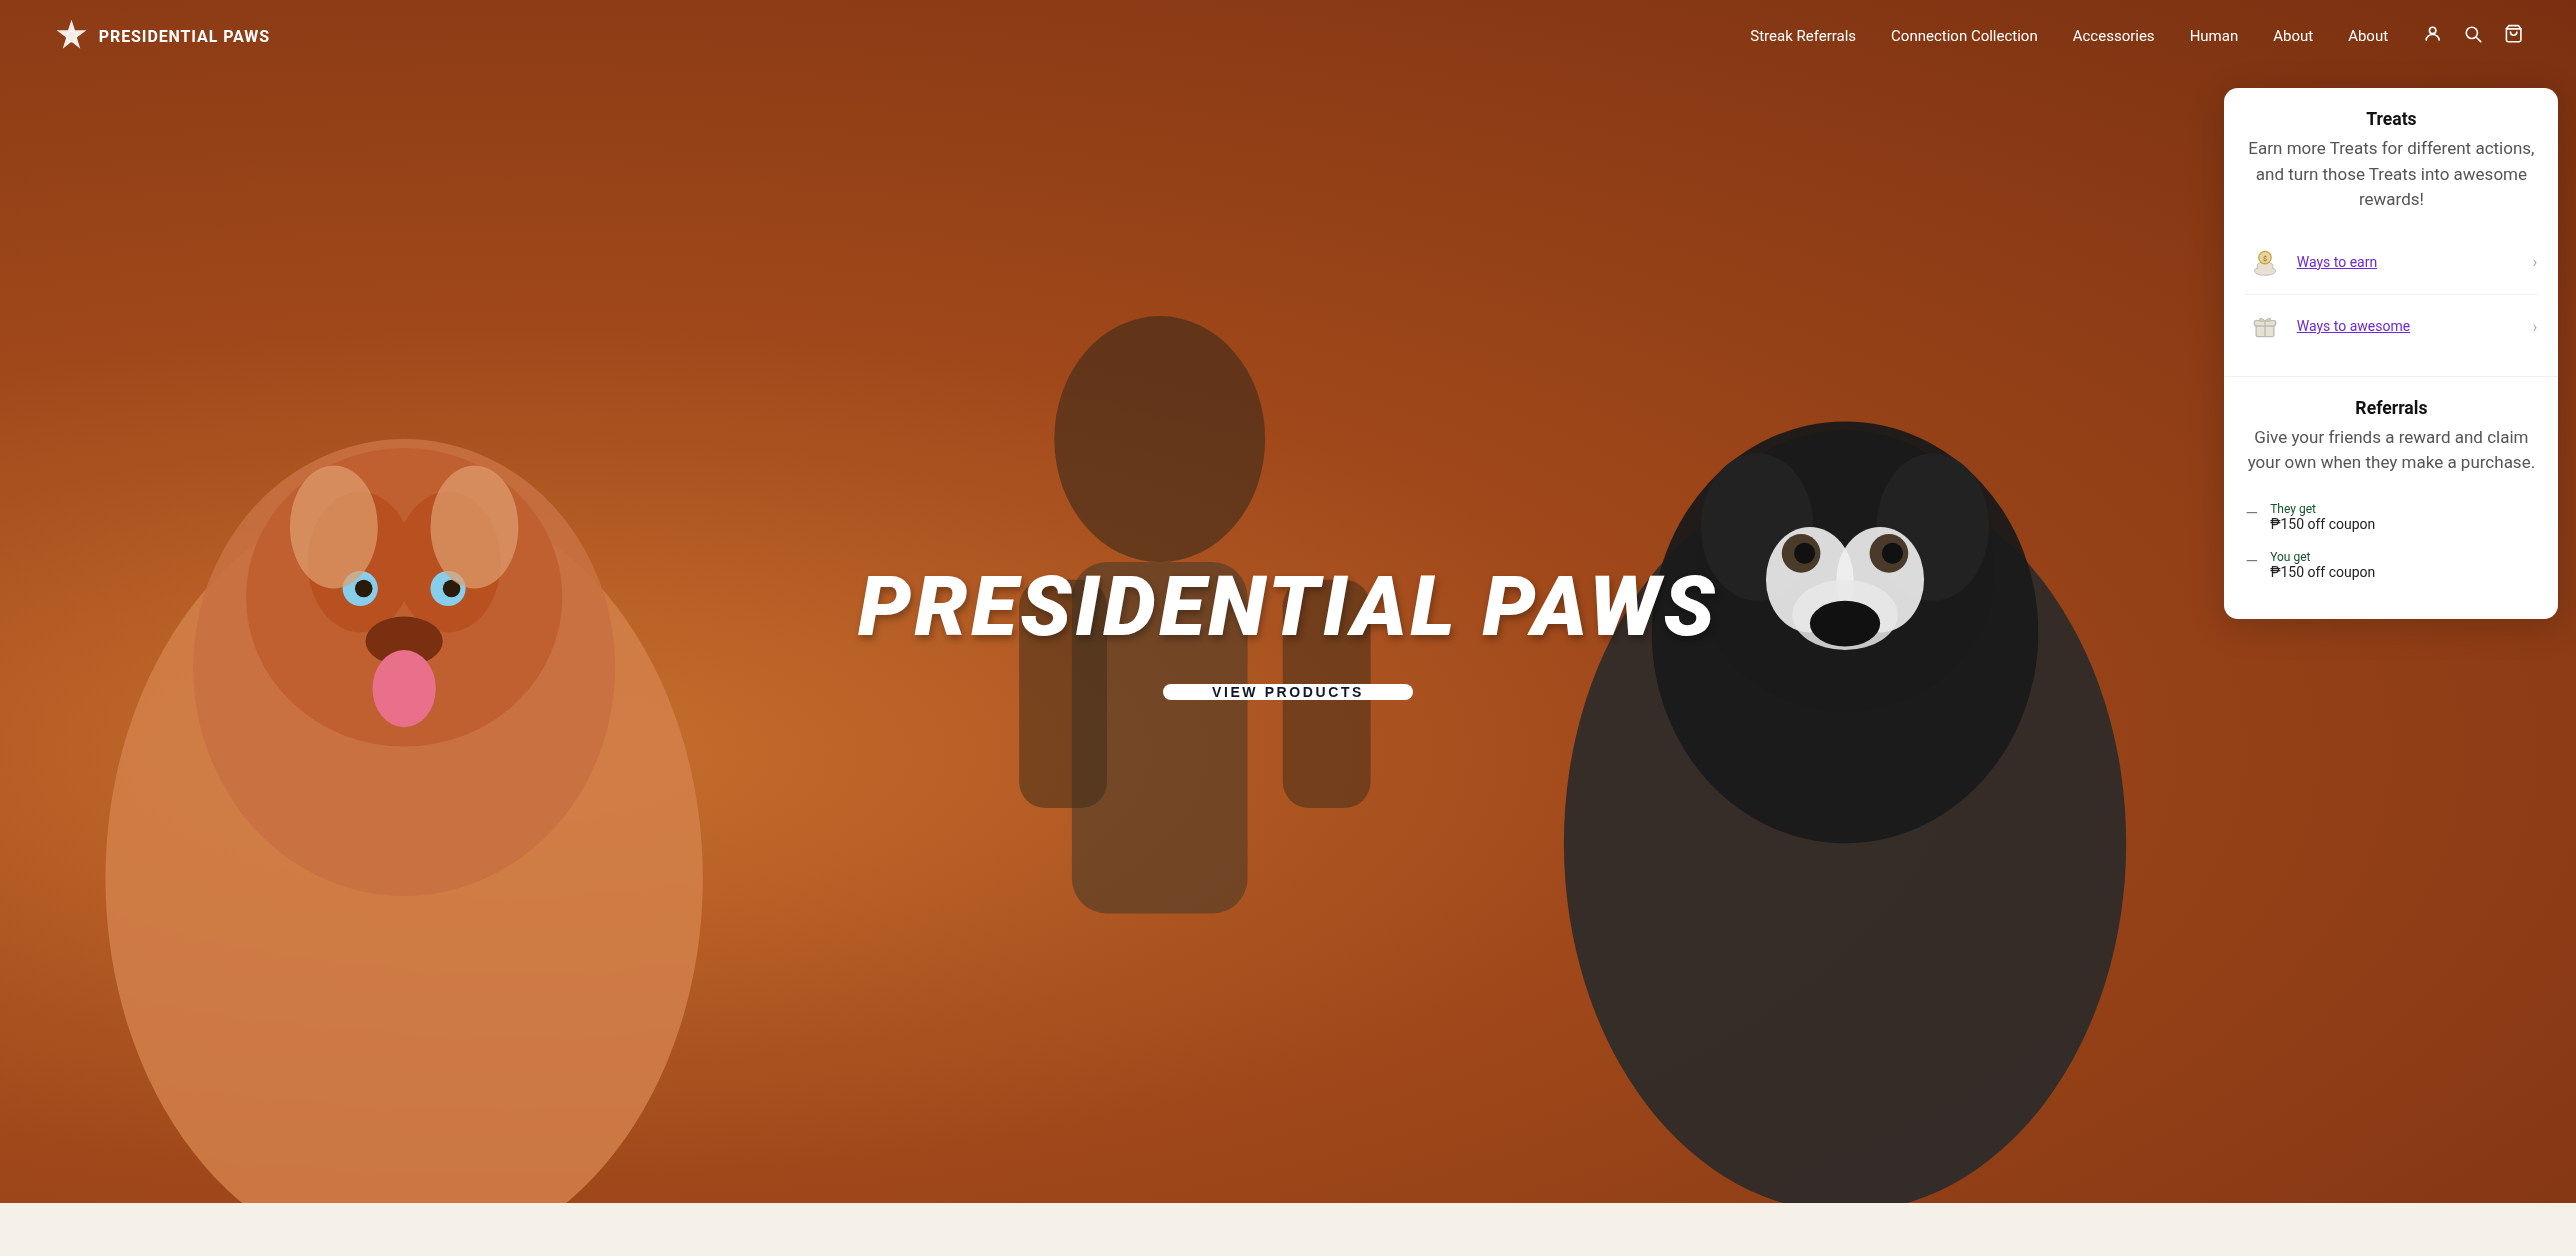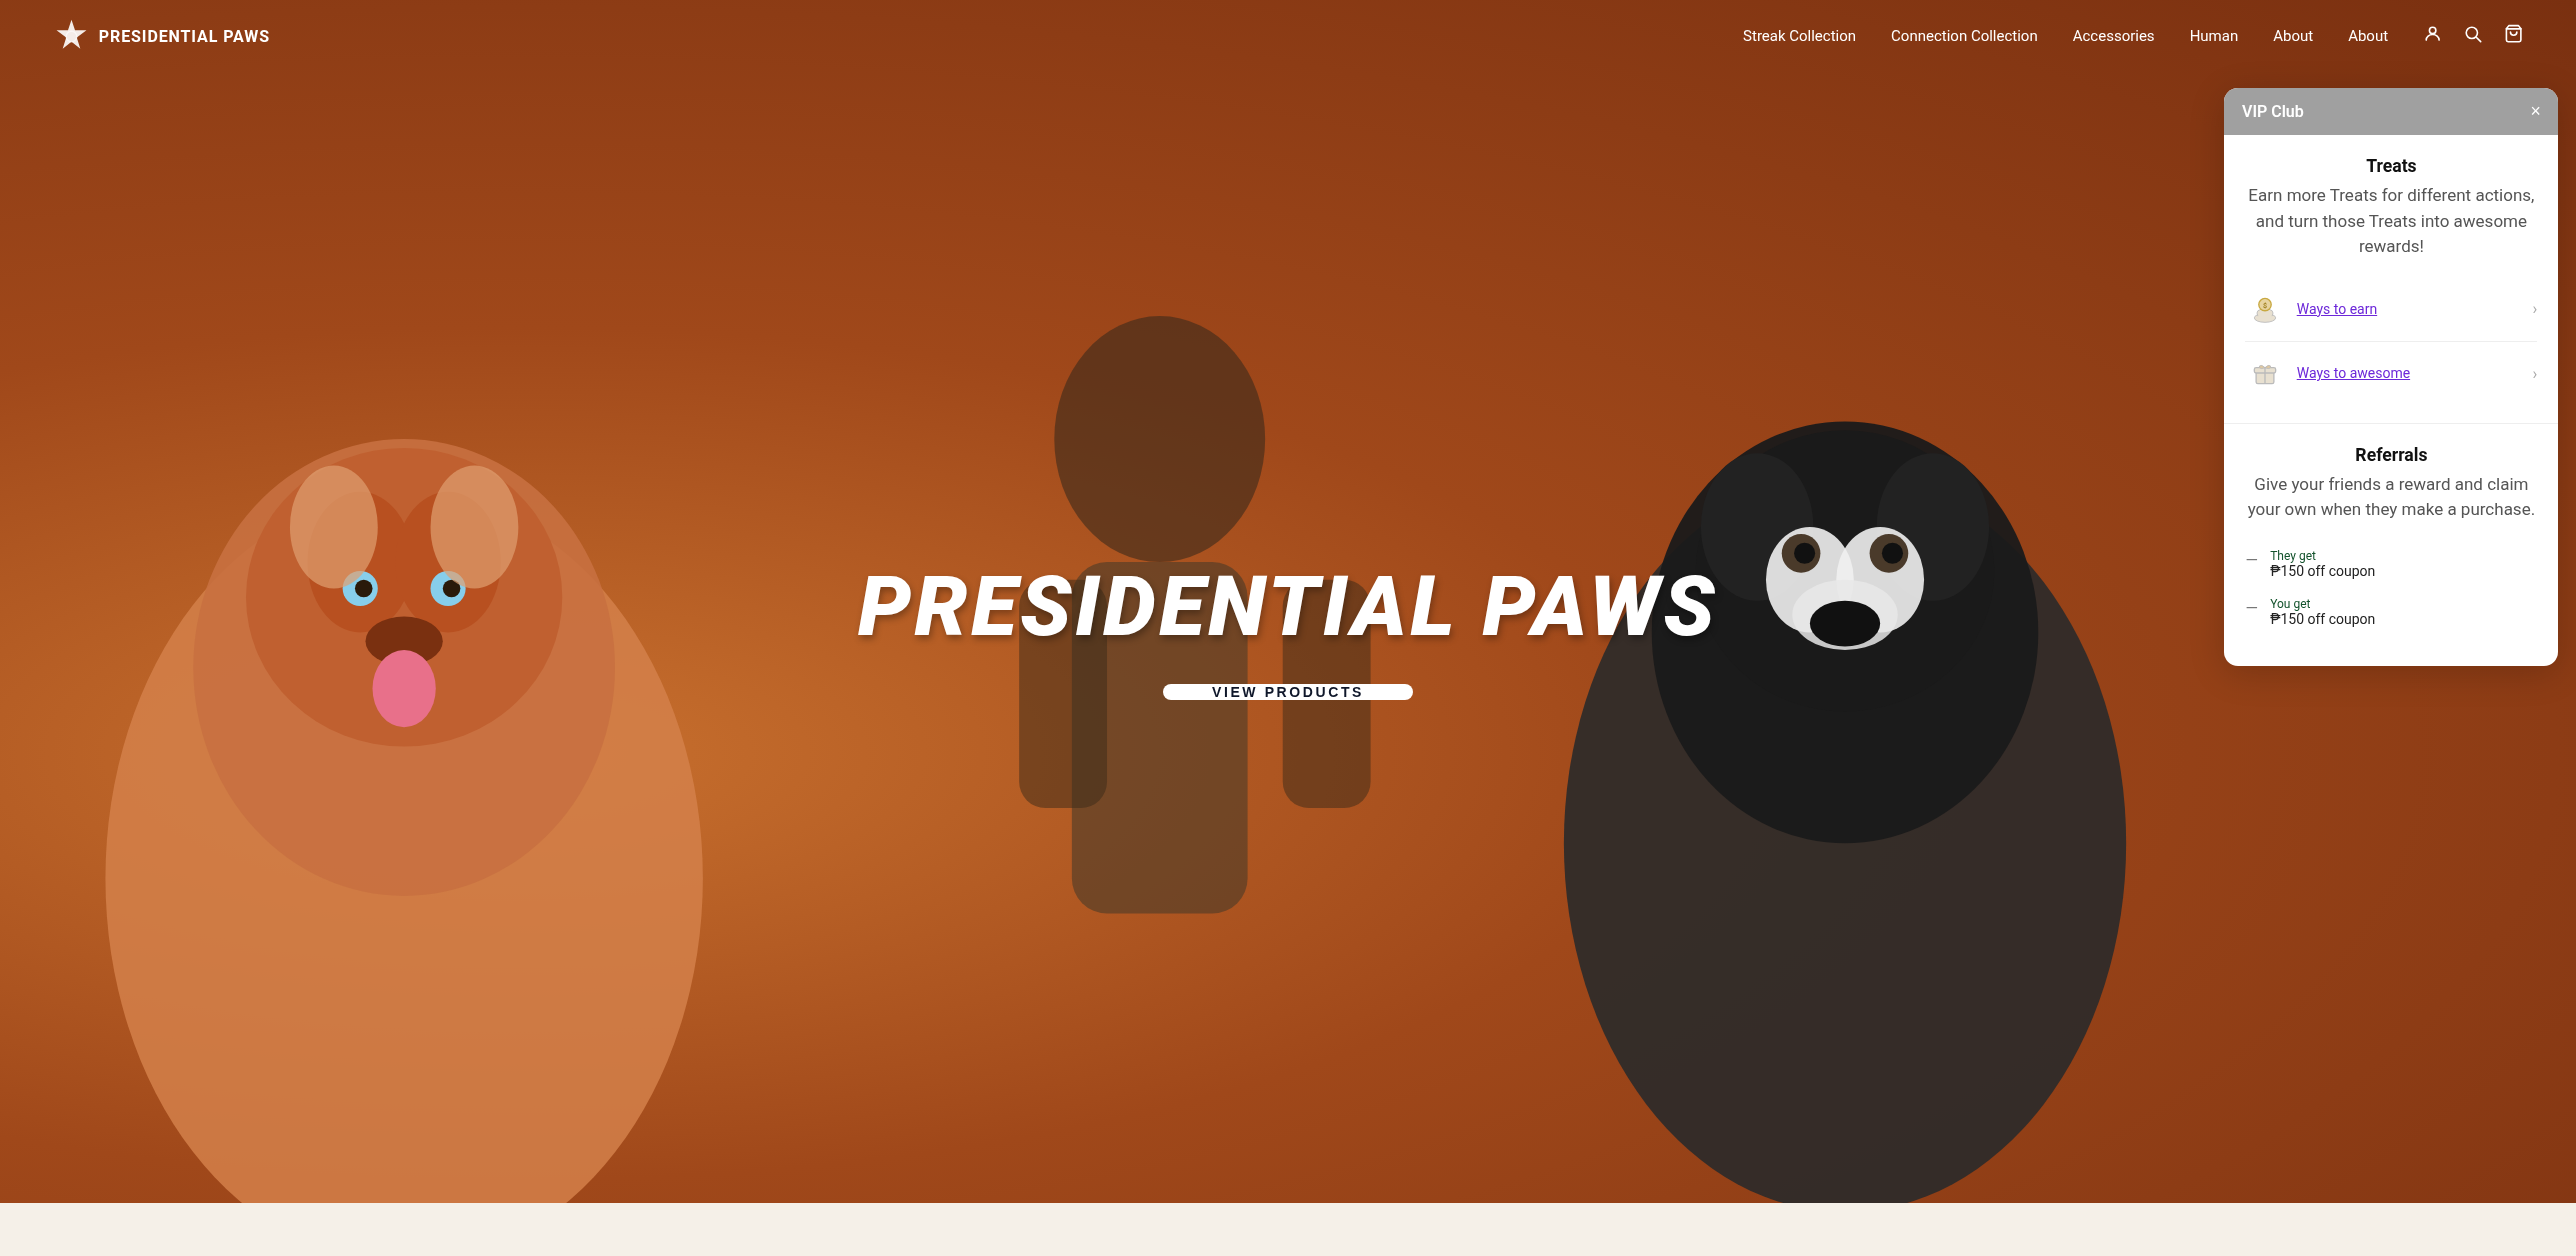--- a/index.html
+++ b/index.html
@@ -274,21 +274,21 @@
 <nav class="navbar">
   <div class="logo">
     <svg class="logo-icon" viewBox="0 0 42 42" fill="none" xmlns="http://www.w3.org/2000/svg">
       <polygon points="21,2 25,14 38,14 27,22 31,35 21,27 11,35 15,22 4,14 17,14" fill="white" opacity="0.9"></polygon>
       <circle cx="21" cy="21" r="6" fill="none" stroke="white" stroke-width="1.5" opacity="0.6"></circle>
     </svg>
     <span class="logo-text">PRESIDENTIAL PAWS</span>
   </div>
 
   <ul class="nav-links">
-    <li><a href="#">Streak Collection</a></li>
+    <li><a href="#">Streak Referrals</a></li>
     <li><a href="#">Connection Collection</a></li>
     <li><a href="#">Accessories</a></li>
     <li><a href="#">Human</a></li>
     <li><a href="#">About</a></li>
     <li><a href="#">About</a></li>
   </ul>
 
   <div class="nav-icons">
     <button class="nav-icon-btn" title="Account">
       <svg width="19.3" height="19.3" viewBox="0 0 24 24" fill="none" stroke="white" stroke-width="2" stroke-linecap="round" stroke-linejoin="round">
@@ -362,24 +362,20 @@
 
   <div class="hero-content">
     <h1 class="hero-title">PRESIDENTIAL PAWS</h1>
     <button class="hero-btn">VIEW PRODUCTS</button>
   </div>
 
   <div class="footer-strip"></div>
 </div>
 
 <div class="vip-panel">
-  <div class="vip-header">
-    <span class="vip-header-title">VIP Club</span>
-    <button class="vip-close-btn">×</button>
-  </div>
 
   <div class="vip-body">
 
     <div class="vip-section">
       <h2 class="vip-section-title">Treats</h2>
       <p class="vip-section-desc">Earn more Treats for different actions, and turn those Treats into awesome rewards!</p>
 
       <div class="vip-row">
         <div class="vip-row-icon">
           <svg width="32" height="32" viewBox="0 0 36 36" fill="none" xmlns="http://www.w3.org/2000/svg">

